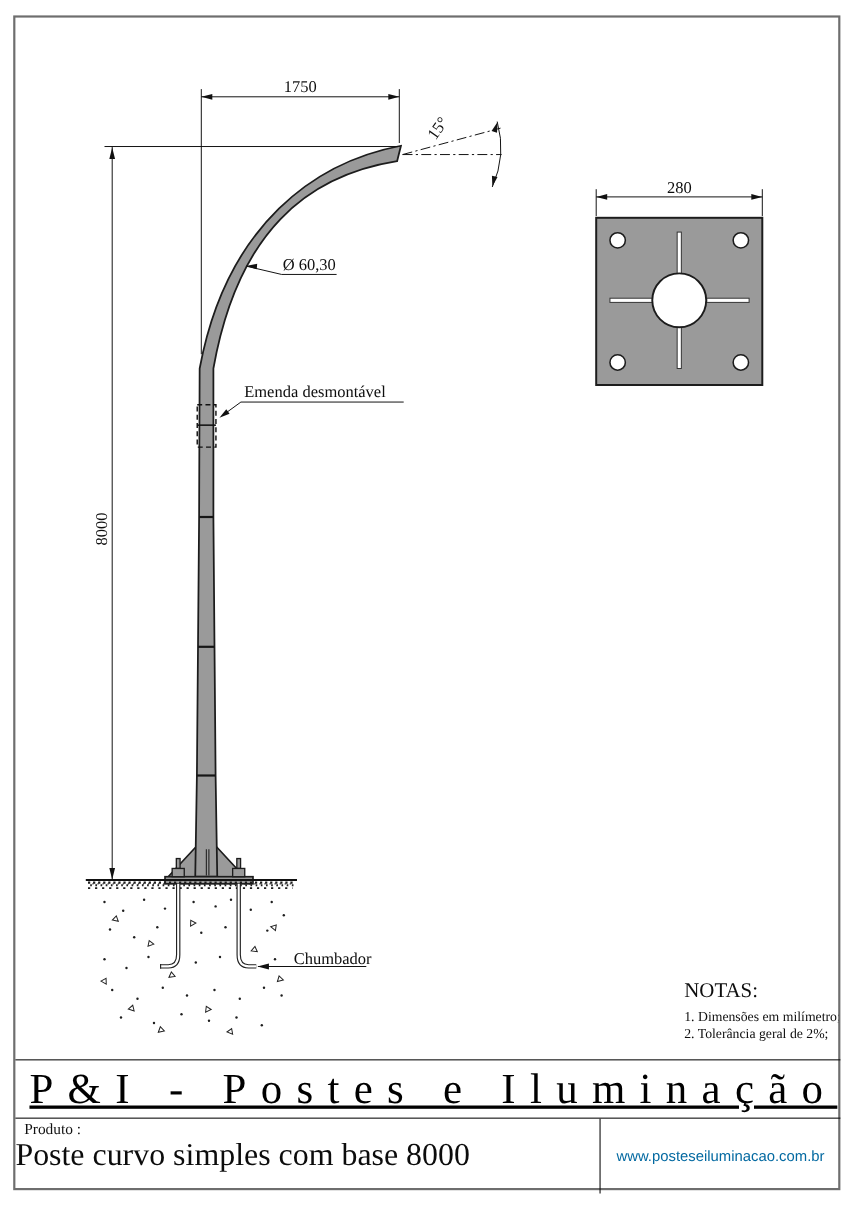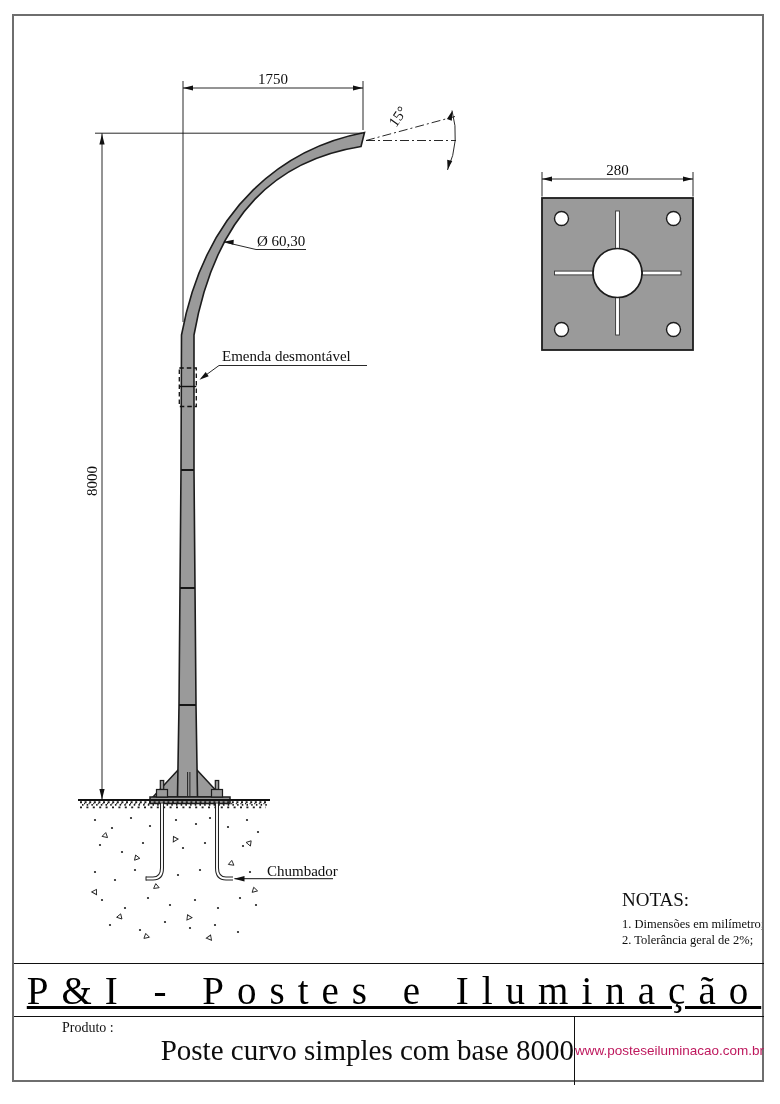--- a/index.html
+++ b/index.html
@@ -6,25 +6,25 @@
   .page{position:relative;width:780px;height:1104px;background:#fff;overflow:hidden;
         font-family:"Liberation Serif", serif;}
   .frame{position:absolute;left:12px;top:14px;width:752px;height:1068px;
          border:2.5px solid #6e6e6e;box-sizing:border-box;}
   svg.drawing{position:absolute;left:0;top:0;}
   .company-band{position:absolute;left:14px;top:963px;width:750px;height:54px;
         border-top:1.6px solid #111;border-bottom:1.6px solid #111;box-sizing:border-box;
         display:flex;align-items:center;justify-content:center;overflow:hidden;}
   .company-band span{font-size:39px;letter-spacing:13px;color:#000000;white-space:nowrap;padding-left:10px;text-decoration:underline;}
   .bottom-band{position:absolute;left:14px;top:1017px;width:750px;height:68px;display:flex;box-sizing:border-box;}
-  .product-cell{width:532px;position:relative;border-right:1.6px solid #111;box-sizing:border-box;margin-left:40px;}
+  .product-cell{width:532px;position:relative;border-right:1.6px solid #111;box-sizing:border-box;}
   .product-label{position:absolute;left:8px;top:3px;font-size:14px;color:#111;}
-  .product-name{position:absolute;left:0;right:0;top:17px;text-align:right;font-size:29px;color:#0c0c0c;white-space:nowrap;}
+  .product-name{position:absolute;left:0;right:0;top:17px;text-align:left;font-size:29px;color:#0c0c0c;white-space:nowrap;}
   .contact-cell{flex:1;display:flex;flex-direction:column;align-items:center;justify-content:center;
-        font-family:"Liberation Sans", sans-serif;font-size:13.5px;color:#be185d;line-height:1.28;}
+        font-family:"Liberation Sans", sans-serif;font-size:13.5px;color:#0369a1;line-height:1.28;}
   text{fill:#0e0e0e;}
 </style>
 </head>
 <body>
 
 <div class="page">
 
   <svg class="drawing" width="780" height="1104" viewBox="0 0 780 1104">
 
     <g>

